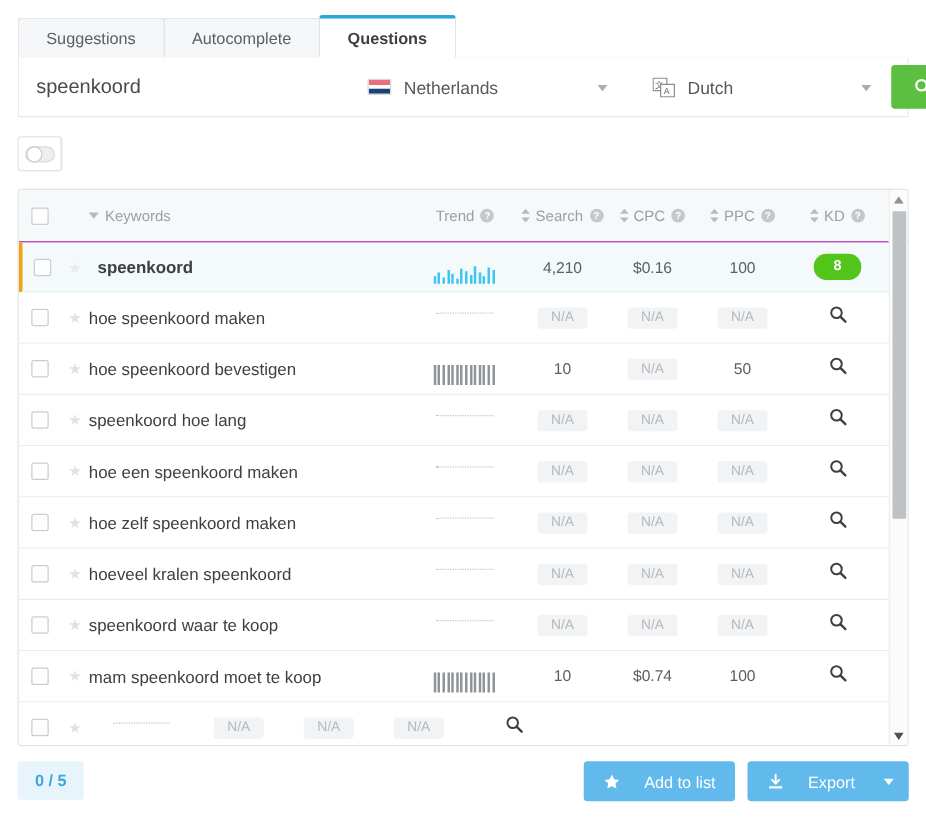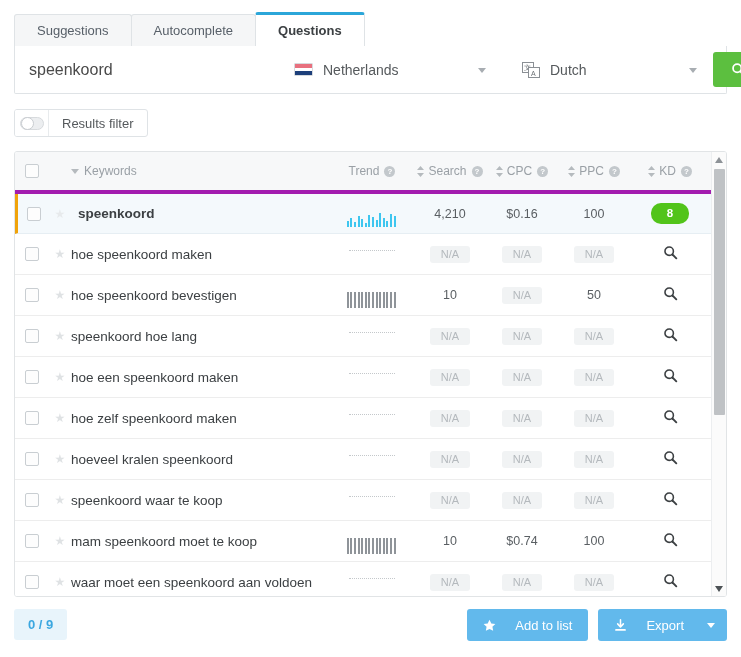--- a/index.html
+++ b/index.html
@@ -103,21 +103,21 @@
   }
 
   
   .table-wrap {
     position: absolute; left: 14px; top: 151px; width: 713px; height: 446px;
     border: 1px solid #e1e4e6; border-radius: 3px;
     background: #fff; overflow: hidden;
   }
   .thead {
     height: 42px; background: #f7f8f9;
-    border-bottom: 4px solid #a21caf;
+    border-bottom: 1px solid #a21caf;
     display: flex; align-items: center; position: relative;
   }
   .col-check { width: 34px; display: flex; align-items: center; justify-content: center; flex: none; }
   .cb {
     width: 14px; height: 14px; border: 1px solid #c9ced2;
     border-radius: 2px; background: #fdfdfd; cursor: pointer; flex: none;
   }
   .col-star { width: 22px; display: flex; align-items: center; justify-content: center; flex: none; }
   .col-kw { flex: 1 1 auto; min-width: 0; display: flex; align-items: center; }
   .col-trend { width: 84px; flex: none; display: flex; align-items: center; justify-content: center; position: relative; }
@@ -254,23 +254,20 @@
       </svg>
     </div>
   </div>
 
   <div class="filterbar">
     <div class="filter-group">
       <div class="toggle-cell">
         <div class="toggle">
           <div class="knob"></div>
         </div>
-      </div>
-      <div class="filter-label">
-        <span>Results filter</span>
       </div>
     </div>
   </div>
 
   <div class="table-wrap">
 
     <div class="thead">
       <div class="col-check">
         <div class="cb"></div>
       </div>
@@ -643,23 +640,20 @@
           </div>
           <div class="col-scroll"></div>
         </div>
         <div class="row">
           <div class="col-check">
             <div class="cb"></div>
           </div>
           <div class="col-star">
             <span class="star">★</span>
           </div>
-          <div class="col-kw">
-            <span class="kw-text">waar moet een speenkoord aan voldoen</span>
-          </div>
           <div class="col-trend">
             <div class="dots"></div>
           </div>
           <div class="col-num">
             <span class="na">N/A</span>
           </div>
           <div class="col-num">
             <span class="na">N/A</span>
           </div>
           <div class="col-num">
@@ -684,21 +678,21 @@
       <div class="sb-thumb"></div>
       <div class="sb-arrow down">
         <svg width="8" height="6" viewBox="0 0 8 6">
           <path d="M4 6 L0 0 L8 0 Z" fill="#4d5256"></path>
         </svg>
       </div>
     </div>
   </div>
 
   <div class="footer">
-    <div class="counter">0 / 9</div>
+    <div class="counter">0 / 5</div>
     <div class="btns">
       <button class="btn">
         <span class="bi">
           <svg width="13" height="13" viewBox="0 0 16 16">
             <path d="M8 0.8 L10.2 5.4 L15.2 6.1 L11.6 9.6 L12.5 14.6 L8 12.2 L3.5 14.6 L4.4 9.6 L0.8 6.1 L5.8 5.4 Z" fill="#fff"></path>
           </svg>
         </span>
         <span>Add to list</span>
       </button>
       <button class="btn btn-export">

